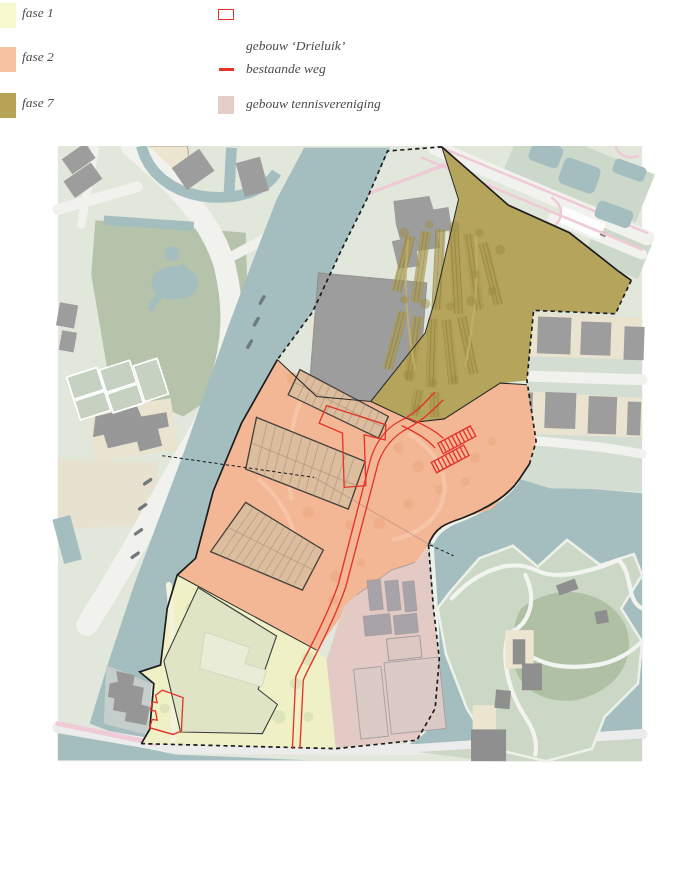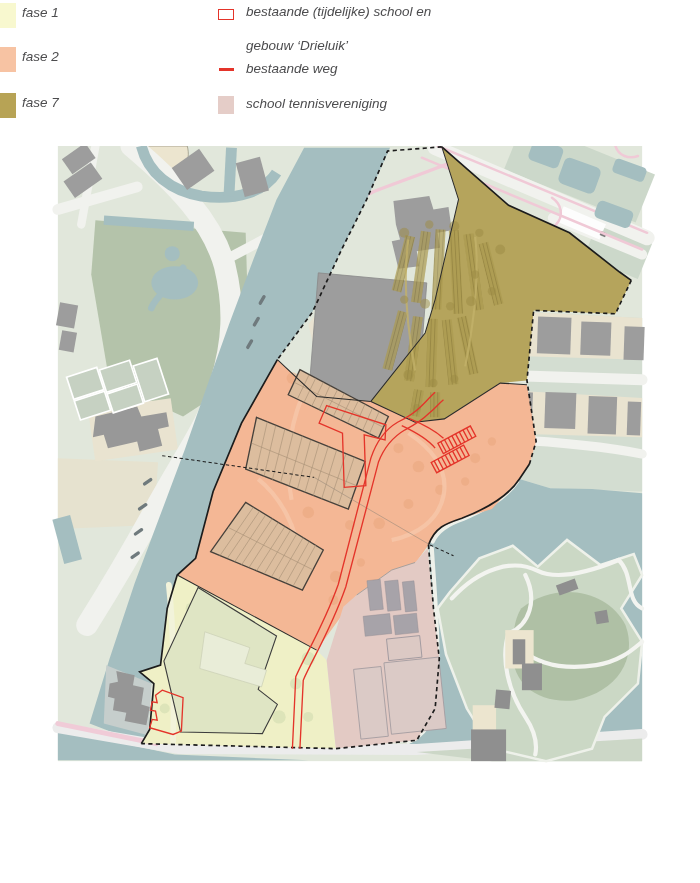--- a/index.html
+++ b/index.html
@@ -1,17 +1,17 @@
 <!DOCTYPE html>
 <html><head>
 <meta charset="utf-8">
 <style>
   html,body{margin:0;padding:0;background:#ffffff;}
   #page{position:relative;width:700px;height:770px;overflow:hidden;background:#ffffff;
-        font-family:Liberation Sans, sans-serif;}
+        font-family:Liberation Serif, serif;}
   .legend{position:absolute;top:0;left:0;width:700px;height:146px;background:#ffffff;}
   .legend-label{position:absolute;font-style:italic;font-size:13.5px;color:#4c4c4e;white-space:nowrap;}
   .sw{position:absolute;left:0;width:16px;height:25px;display:block;}
   .sym-box{position:absolute;left:218px;width:14px;height:9px;border:1.6px solid #e4342a;background:#fff;}
   .sym-line{position:absolute;left:219px;width:15px;height:2.5px;background:#e4342a;}
   .sym-swatch{position:absolute;left:218px;width:16px;height:18px;}
   .mapwrap{position:absolute;top:146px;left:0;width:700px;height:737px;}
   svg{display:block;}
 </style>
 </head>
@@ -29,30 +29,29 @@
     <rect width="16" height="25" fill="#f7c3a3"></rect>
   </svg>
   <span class="legend-label" style="left:22px;top:49px">fase 2</span>
 
   <svg class="sw" style="top:93px" width="16" height="25">
     <rect width="16" height="25" fill="#b7a355"></rect>
   </svg>
   <span class="legend-label" style="left:22px;top:95px">fase 7</span>
 
   <div class="sym-box" style="top:9px"></div>
-  <span class="legend-label" style="left:246px;top:4px">bestaande (tijdelijke) school en</span>
   <span class="legend-label" style="left:246px;top:38px">gebouw ‘Drieluik’</span>
 
   <div class="sym-line" style="top:68px"></div>
   <span class="legend-label" style="left:246px;top:61px">bestaande weg</span>
 
   <svg class="sym-swatch" style="top:96px" width="16" height="18">
     <rect width="16" height="18" fill="#e5cdc8"></rect>
   </svg>
-  <span class="legend-label" style="left:246px;top:96px">school tennisvereniging</span>
+  <span class="legend-label" style="left:246px;top:96px">gebouw tennisvereniging</span>
 </div>
 
 <div class="mapwrap">
 <svg width="700" height="737" viewBox="0 146 700 883">
 <defs>
   <pattern id="ps" width="4.5" height="4.5" patternUnits="userSpaceOnUse">
     <rect width="4.5" height="4.5" fill="#ac9b50"></rect>
     <line x1="0.5" y1="0" x2="0.5" y2="4.5" stroke="#8e7e3c" stroke-width="1.4"></line>
   </pattern>
 </defs>

